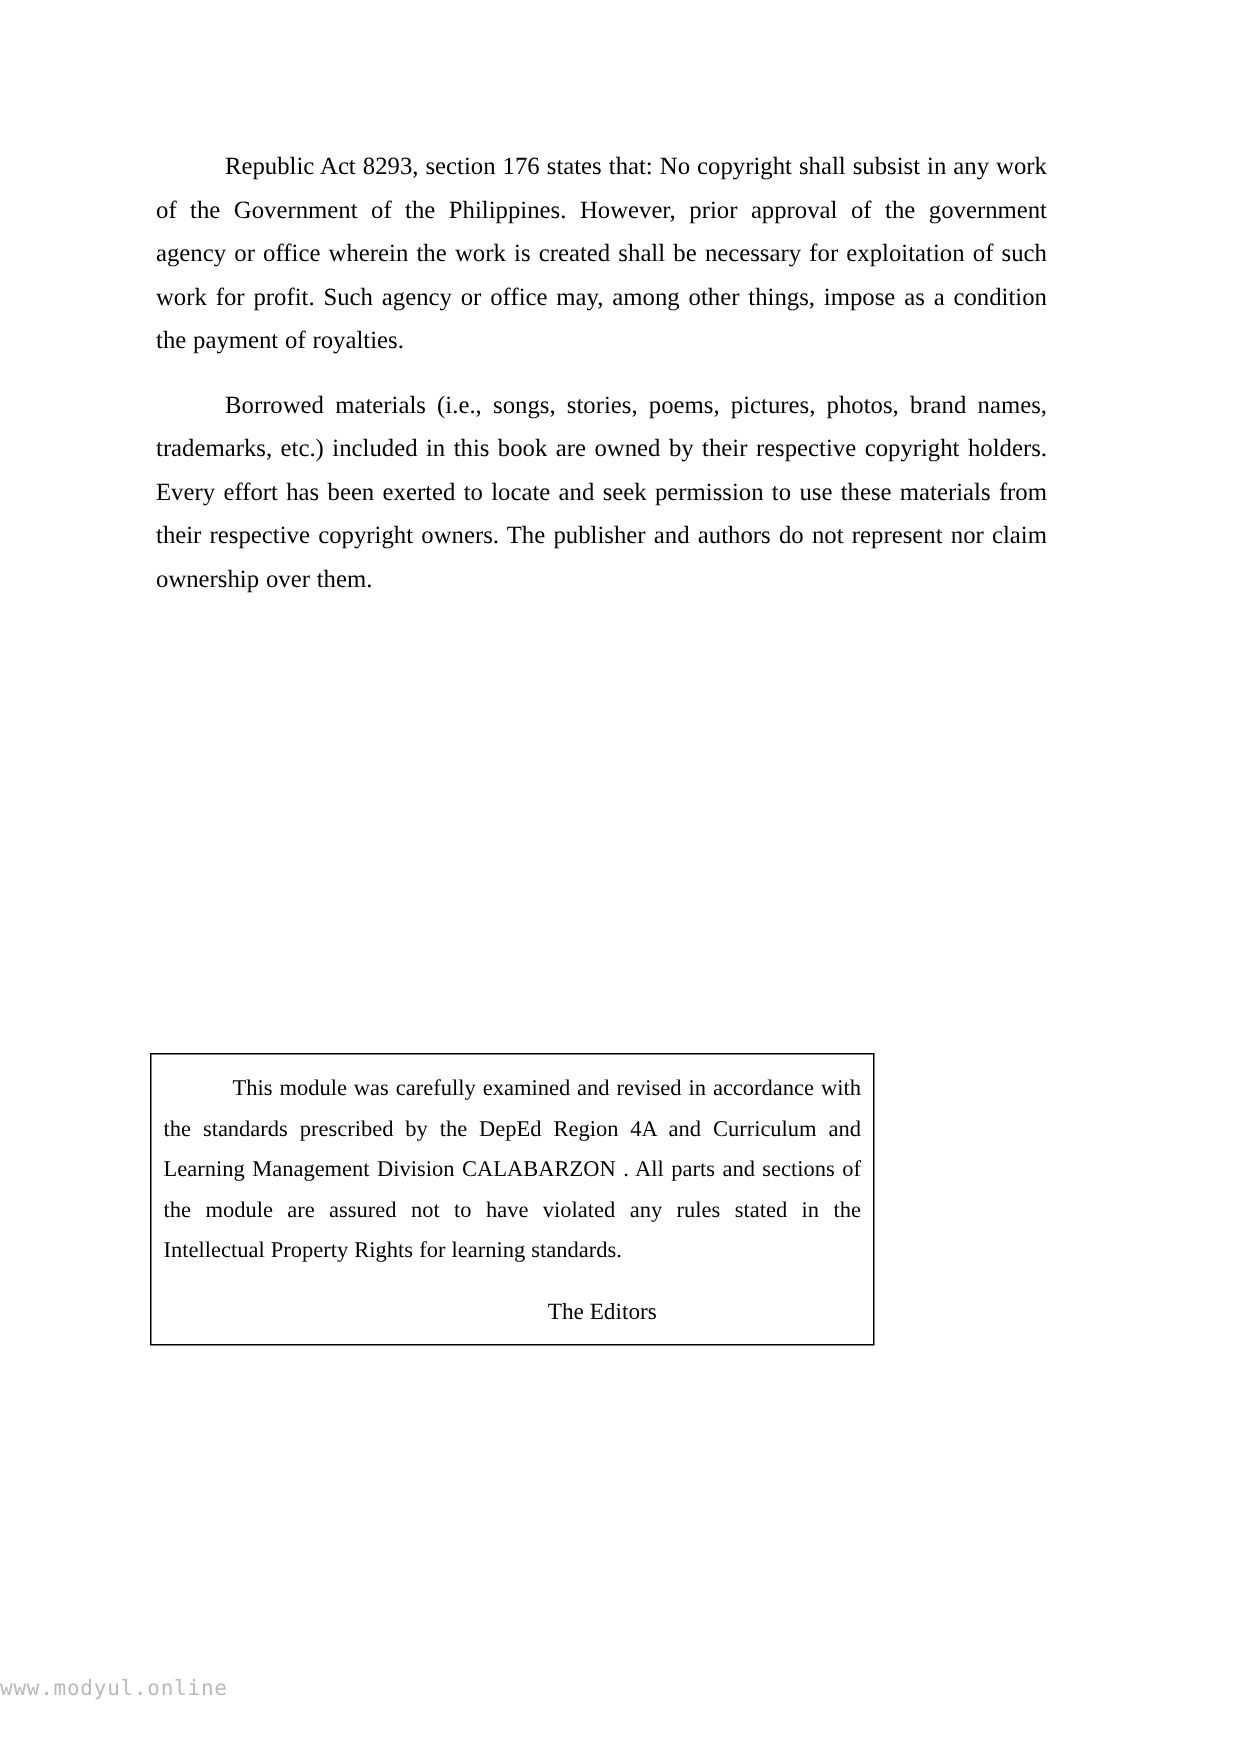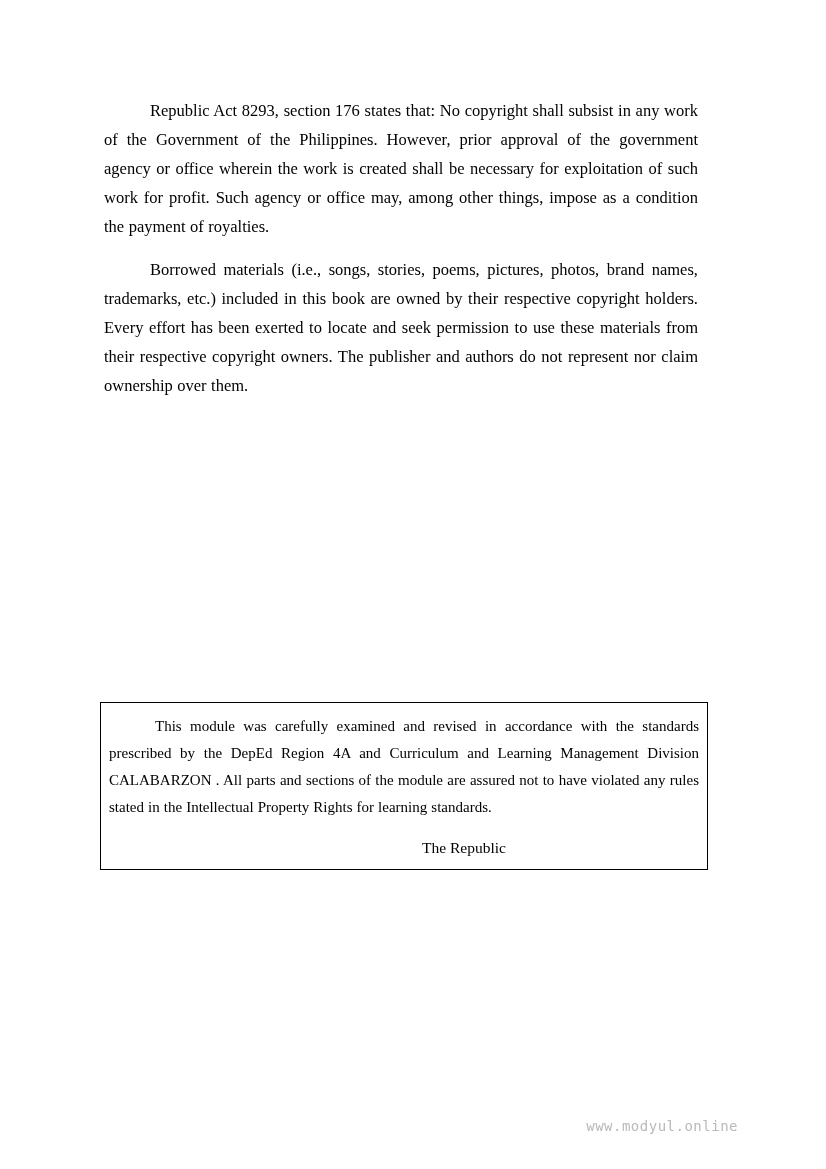--- a/index.html
+++ b/index.html
@@ -38,21 +38,21 @@
     text-justify: inter-word;
     word-spacing: 0.4px;
   }
   p.body-para:last-child {
     margin-bottom: 0;
   }
   .editors-box {
     position: absolute;
     left: 100px;
     top: 702px;
-    width: 608px;
+    width: 483px;
     border: 1px solid #000000;
     box-sizing: border-box;
     padding: 10px 8px 12px 8px;
   }
   .editors-box p {
     margin: 0;
     font-size: 15px;
     line-height: 27px;
     text-align: justify;
     text-indent: 46px;
@@ -62,37 +62,37 @@
     margin-top: 18px;
     text-align: center;
     font-size: 15.5px;
     padding-left: 120px;
   }
   .watermark {
     position: absolute;
     left: 0;
     top: 1118px;
     width: 738px;
-    text-align: right;
+    text-align: left;
     font-family: "DejaVu Sans Mono", monospace;
     font-size: 14px;
     letter-spacing: 0.5px;
     color: #b9b9b9;
   }
 </style>
 </head>
 <body>
 
 <div class="page">
 
   <div class="content">
     <p class="body-para">Republic Act 8293, section 176 states that: No copyright shall subsist in any work of the Government of the Philippines. However, prior approval of the government agency or office wherein the work is created shall be necessary for exploitation of such work for profit. Such agency or office may, among other things, impose as a condition the payment of royalties.</p>
     <p class="body-para">Borrowed materials (i.e., songs, stories, poems, pictures, photos, brand names, trademarks, etc.) included in this book are owned by their respective copyright holders. Every effort has been exerted to locate and seek permission to use these materials from their respective copyright owners. The publisher and authors do not represent nor claim ownership over them.</p>
   </div>
 
   <div class="editors-box">
     <p>This module was carefully examined and revised in accordance with the standards prescribed by the DepEd Region 4A and Curriculum and Learning Management Division CALABARZON . All parts and sections of the module are assured not to have violated any rules stated in the Intellectual Property Rights for learning standards.</p>
-    <div class="signature">The Republic</div>
+    <div class="signature">The Editors</div>
   </div>
 
   <div class="watermark">www.modyul.online</div>
 
 </div>
 
 </body></html>

